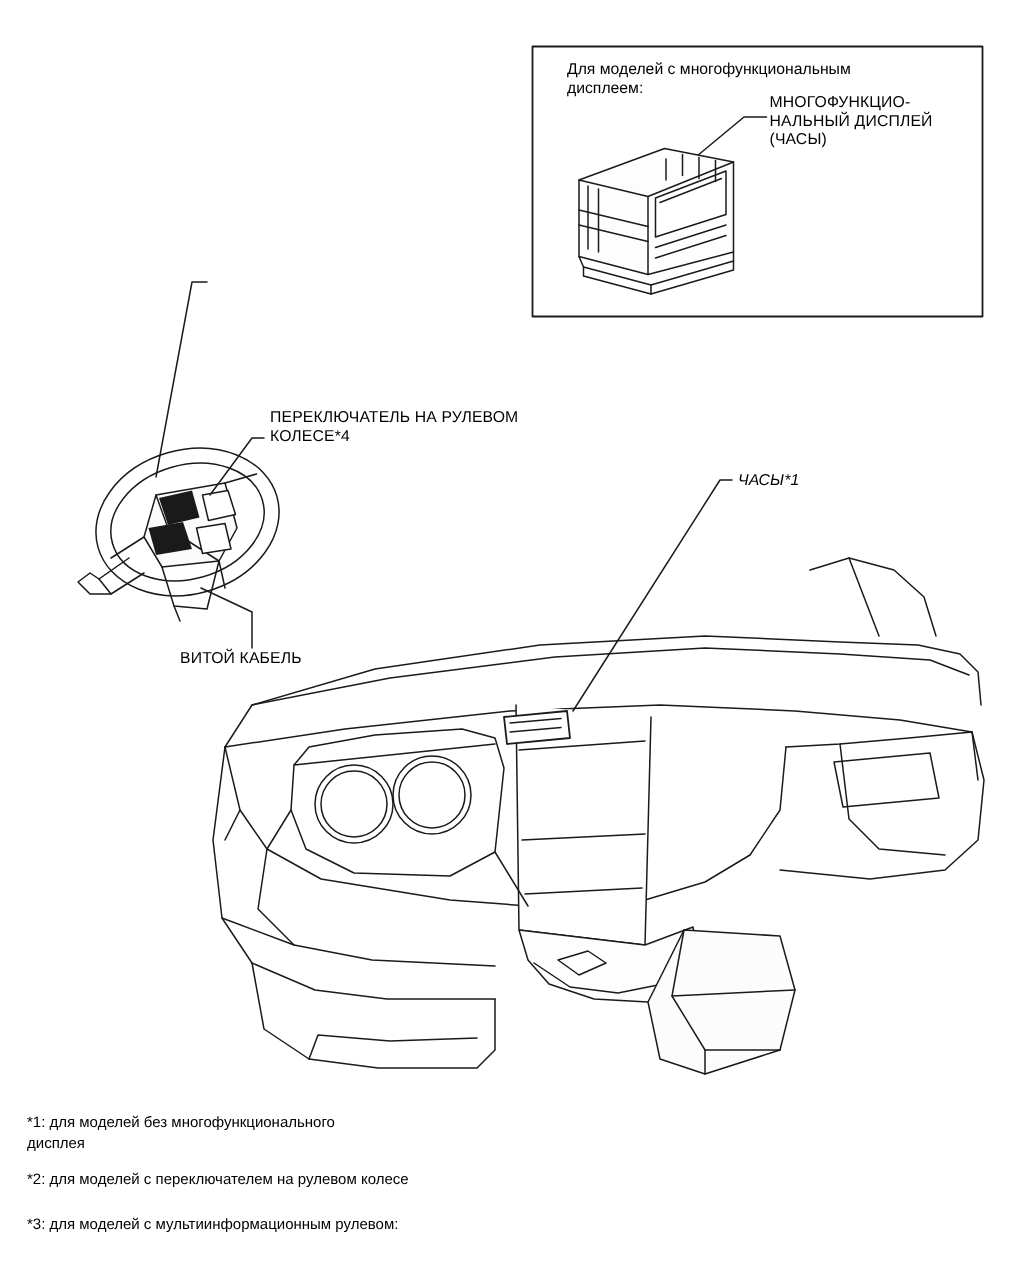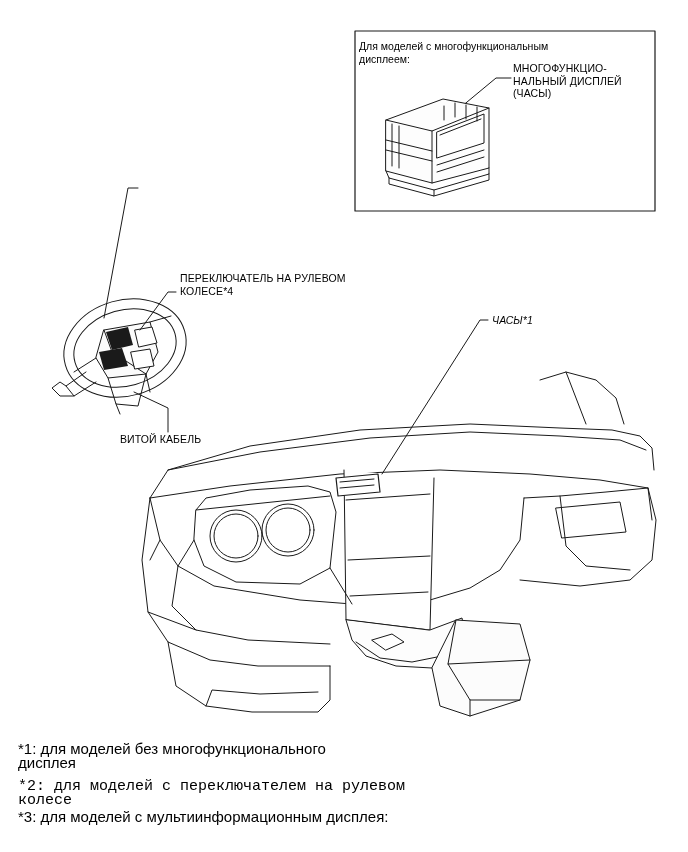--- a/index.html
+++ b/index.html
@@ -27,21 +27,21 @@
   .lbl {
     position: absolute;
     font-size: 10.5px;
     line-height: 12.5px;
     color: #000000;
     white-space: pre-line;
     letter-spacing: 0.1px;
   }
   .note {
     position: absolute;
-    font-size: 15px;
+    font-size: 10px;
     line-height: 13.5px;
     color: #000000;
     white-space: pre-line;
   }
   .inset-title {
     position: absolute;
     font-size: 10.5px;
     line-height: 13px;
     color: #000000;
     white-space: pre-line;
@@ -163,34 +163,34 @@
         <path d="M168,642 L176,686 L206,706 L252,712 L318,712 L330,700 L330,666"></path>
         <path d="M206,706 L212,690 L260,694 L318,692"></path>
 
         <path d="M194,540 L178,566"></path>
         <path d="M330,568 L352,604"></path>
       </g>
 
     </g>
   </svg>
 
-  <div class="inset-title" style="left:359px; top:40px; width:240px;">Для моделей с многофункциональным дисплеем:</div>
+  <div class="inset-title" style="left:378px; top:40px; width:240px;">Для моделей с многофункциональным дисплеем:</div>
 
   <div class="lbl" style="left:513px; top:62px; width:150px;">МНОГОФУНКЦИО-
 НАЛЬНЫЙ ДИСПЛЕЙ
 (ЧАСЫ)</div>
 
 
   <div class="lbl" style="left:180px; top:272px; width:210px;">ПЕРЕКЛЮЧАТЕЛЬ НА РУЛЕВОМ
 КОЛЕСЕ*4</div>
 
   <div class="lbl" style="left:120px; top:433px; width:180px;">ВИТОЙ КАБЕЛЬ</div>
 
   <div class="lbl" style="left:492px; top:314px; width:120px;font-style:italic;">ЧАСЫ*1</div>
 
   <div class="note" style="left:18px; top:742px; width:330px;">*1: для моделей без многофункционального
 дисплея</div>
 
-  <div class="note" style="left:18px; top:780px; width:400px;font-family:Liberation Mono, monospace;">*2: для моделей с переключателем на рулевом колесе</div>
+  <div class="note" style="left:18px; top:780px; width:400px;">*2: для моделей с переключателем на рулевом колесе</div>
 
-  <div class="note" style="left:18px; top:810px; width:420px;">*3: для моделей с мультиинформационным дисплея:</div>
+  <div class="note" style="left:18px; top:810px; width:420px;">*3: для моделей с мультиинформационным рулевом:</div>
 
 </div>
 
 </body></html>

